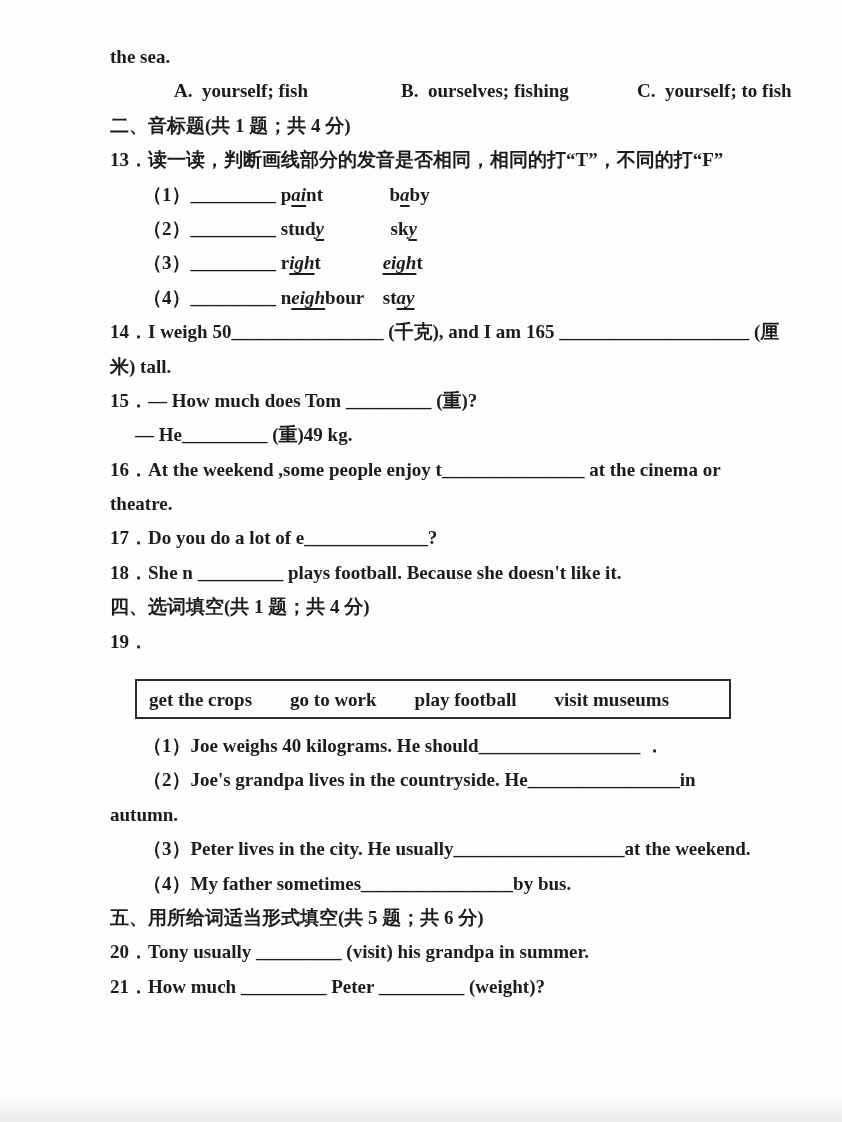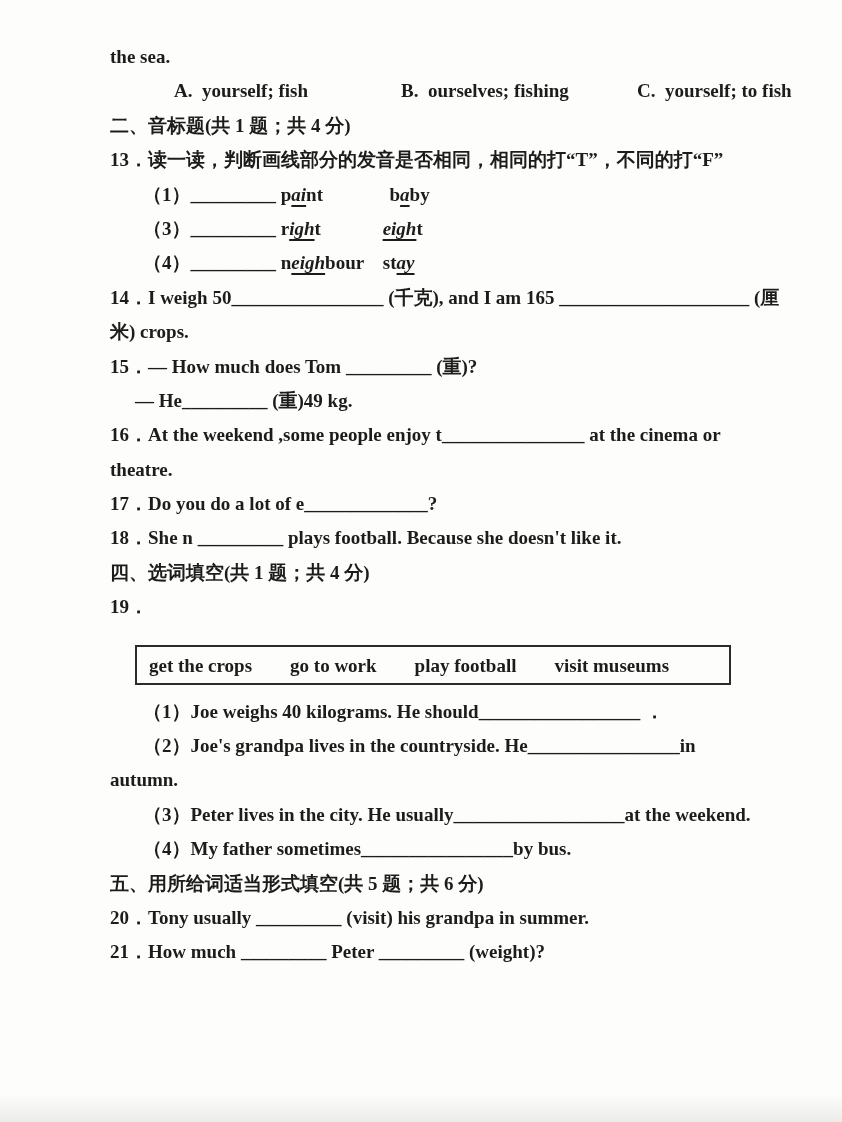--- a/index.html
+++ b/index.html
@@ -52,24 +52,25 @@
 </style>
 </head>
 <body>
 
 <div class="page">
     <div class="line"><span>the sea.</span></div>
     <div class="line ind1"><span class="colspan" style="width: 227px; margin-left: 39px;">A.  yourself; fish</span><span class="colspan" style="width: 236px;">B.  ourselves; fishing</span><span>C.  yourself; to fish</span></div>
     <div class="line"><span>二、音标题(共 1 题；共 4 分)</span></div>
     <div class="line"><span>13．读一读，判断画线部分的发音是否相同，相同的打“T”，不同的打“F”</span></div>
     <div class="line ind2"><span>（1）_________ </span><span>p</span><span class="u">ai</span><span>nt</span><span>              </span><span>b</span><span class="u">a</span><span>by</span></div>
+    <div class="line ind2"><span>（2）_________ </span><span>stud</span><span class="u">y</span><span>              </span><span>sk</span><span class="u">y</span></div>
     <div class="line ind2"><span>（3）_________ </span><span>r</span><span class="u">igh</span><span>t</span><span>             </span><span class="u">eigh</span><span>t</span></div>
     <div class="line ind2"><span>（4）_________ </span><span>n</span><span class="u">eigh</span><span>bour</span><span>    </span><span>st</span><span class="u">ay</span></div>
     <div class="line"><span>14．I weigh 50________________ (千克), and I am 165 ____________________ (厘</span></div>
-    <div class="line"><span>米) crops.</span></div>
+    <div class="line"><span>米) tall.</span></div>
     <div class="line"><span>15．— How much does Tom _________ (重)?</span></div>
     <div class="line ind1"><span>— He_________ (重)49 kg.</span></div>
     <div class="line"><span>16．At the weekend ,some people enjoy t_______________ at the cinema or</span></div>
     <div class="line"><span>theatre.</span></div>
     <div class="line"><span>17．Do you do a lot of e_____________?</span></div>
     <div class="line"><span>18．She n _________ plays football. Because she doesn't like it.</span></div>
     <div class="line"><span>四、选词填空(共 1 题；共 4 分)</span></div>
     <div class="line"><span>19．</span></div>
     <div class="line box"><span>get the crops        go to work        play football        visit museums</span></div>
     <div class="line ind2"><span>（1）Joe weighs 40 kilograms. He should_________________ ．</span></div>

